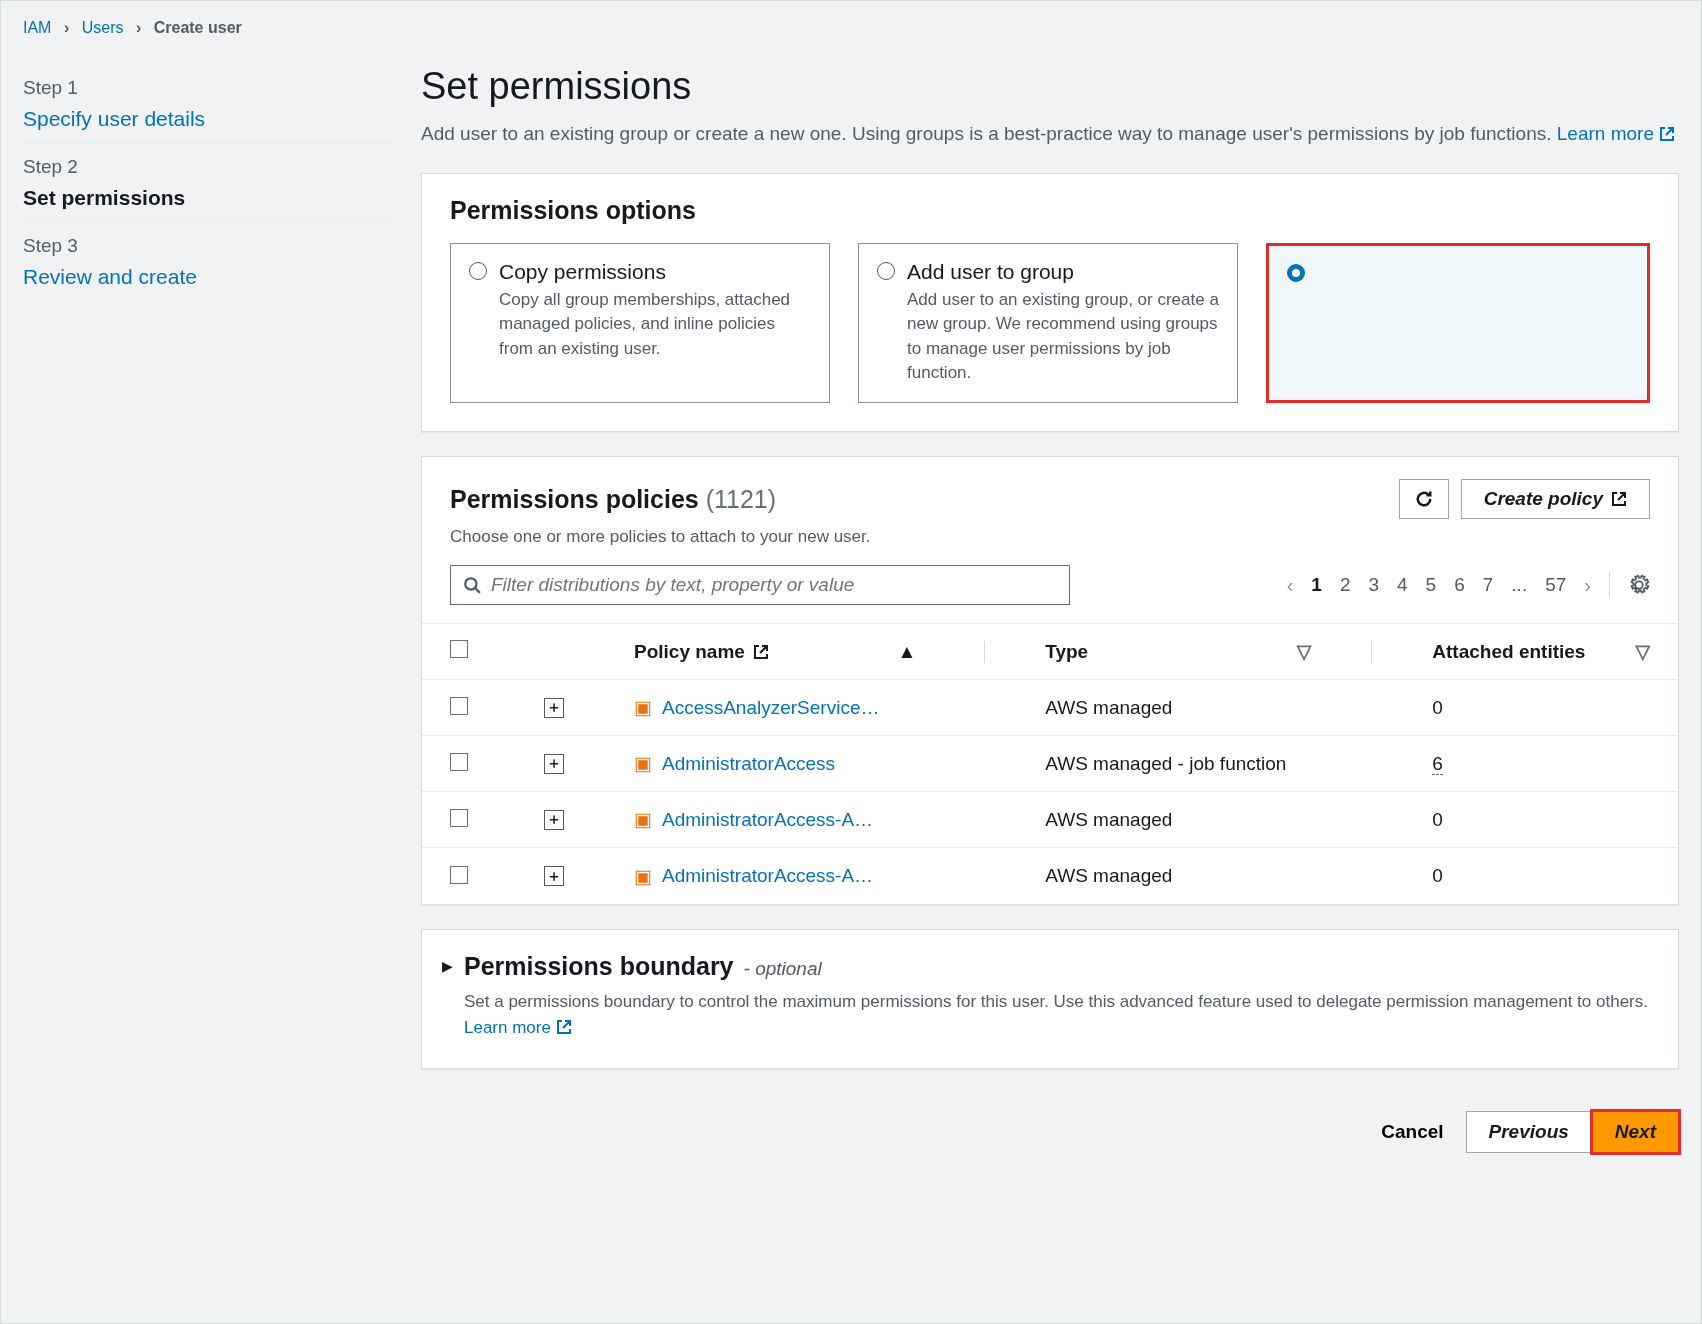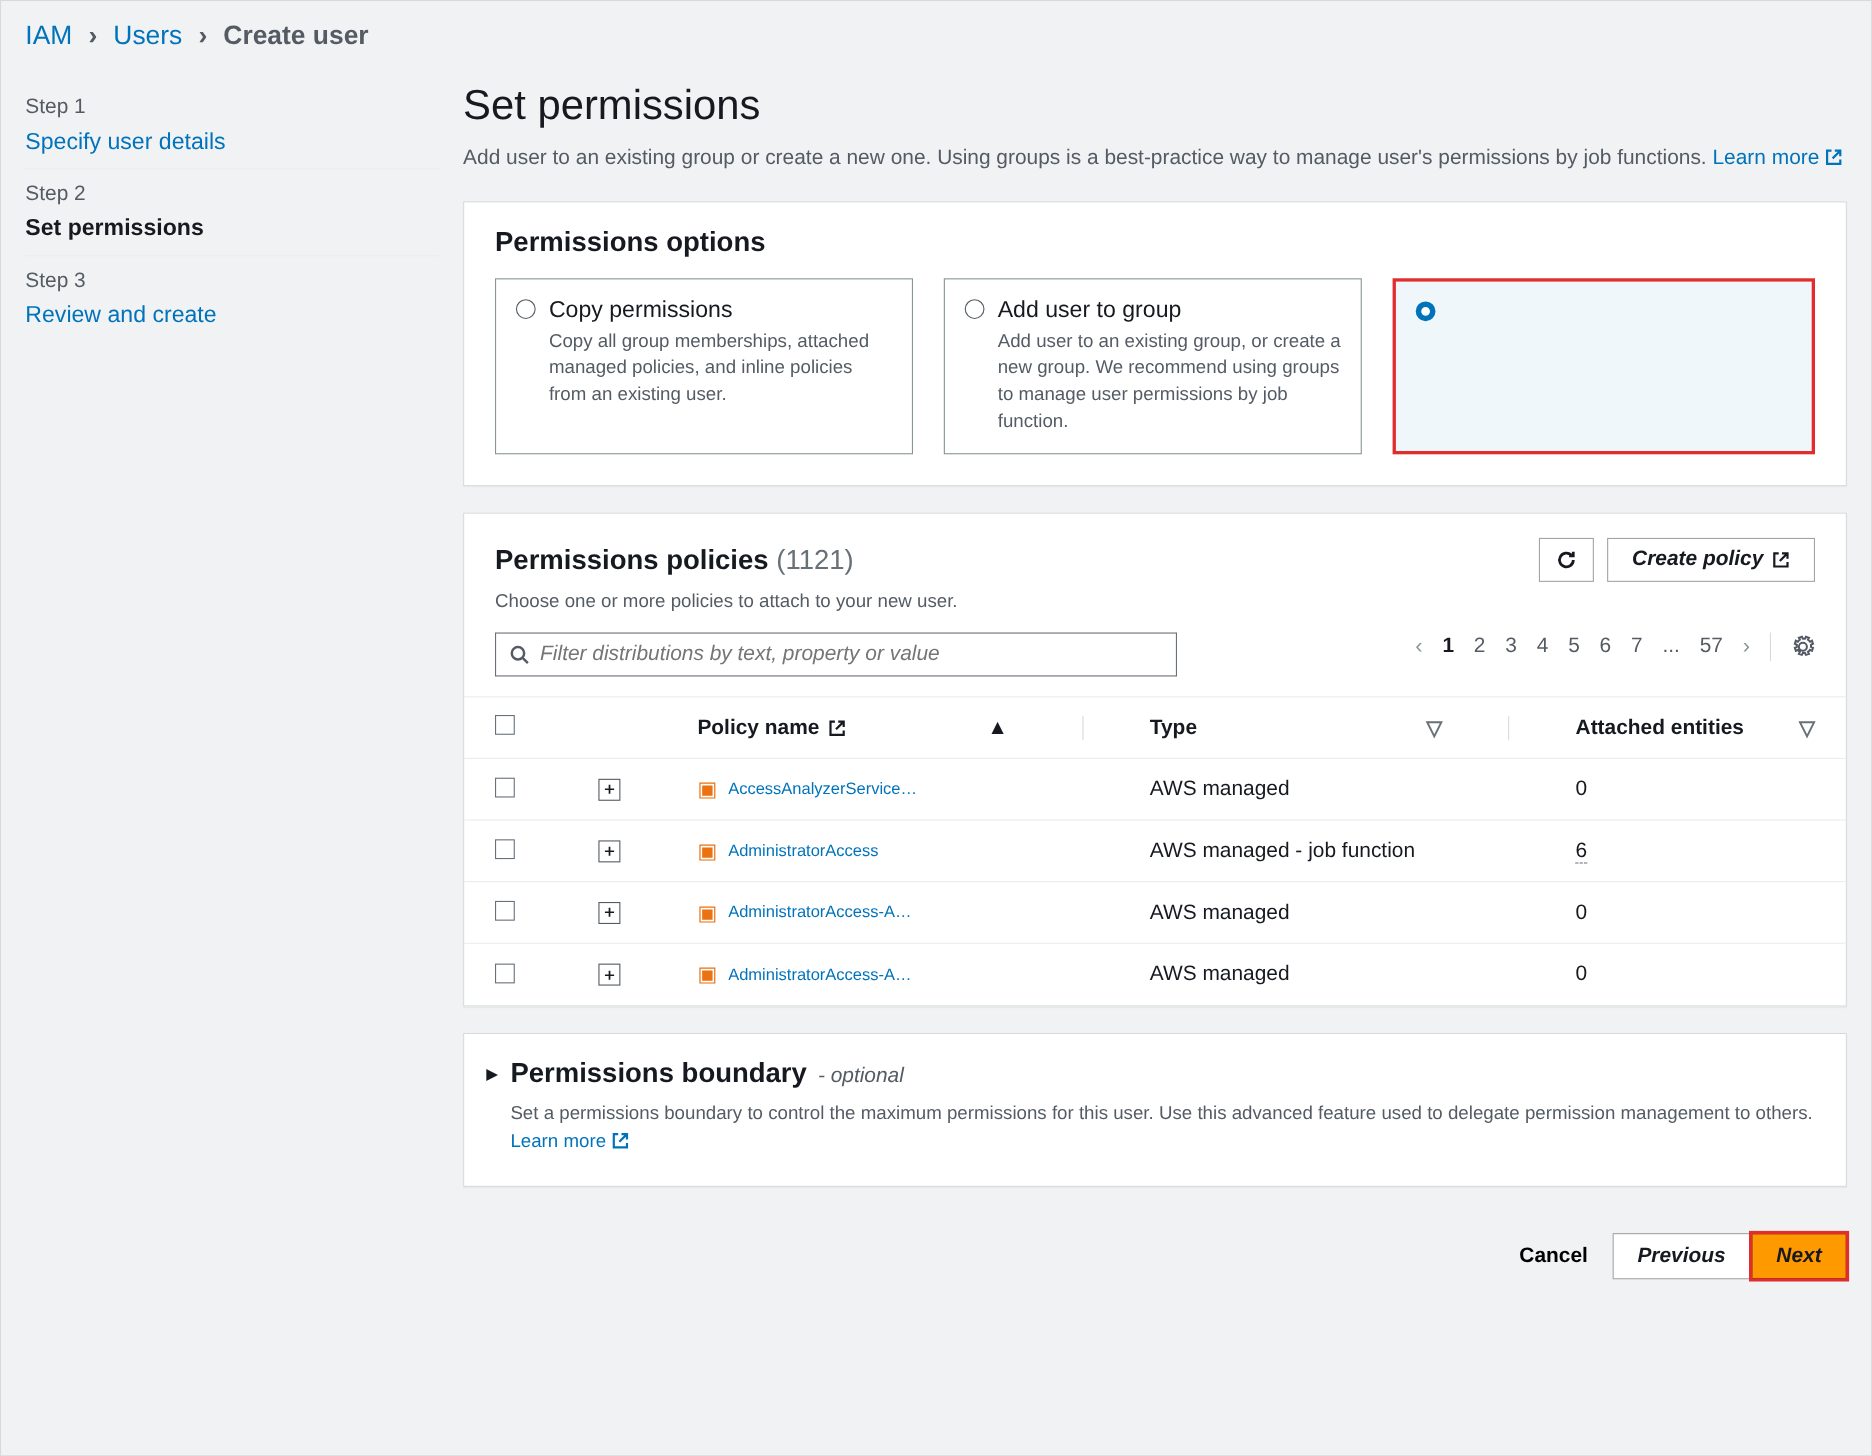--- a/index.html
+++ b/index.html
@@ -1,19 +1,19 @@
 <!DOCTYPE html>
 <html><head>
 <meta charset="utf-8">
 <style>
 * { box-sizing: border-box; margin: 0; padding: 0; }
 body { font-family: "Amazon Ember", "Helvetica Neue", Arial, sans-serif; background: #f1f2f3; color: #16191f; font-size: 14px; }
 .page { border: 1px solid #d5dbdb; background: #f1f2f3; width: 1702px; height: 1324px; margin: 0; position: relative; overflow: hidden; }
 
-.breadcrumb { padding: 18px 22px 8px 22px; font-size: 24px; }
+.breadcrumb { padding: 18px 22px 8px 22px; font-size: 16px; }
 .breadcrumb a { color: #0073bb; text-decoration: none; }
 .breadcrumb .sep { color: #545b64; margin: 0 8px; font-weight: 700;}
 .breadcrumb .current { color: #545b64; font-weight: 700; }
 
 .content { display: flex; }
 .sidebar { width: 420px; padding: 20px 22px; }
 .step { padding: 12px 0; border-bottom: 1px solid #eaeded; }
 .step:last-child { border-bottom: none; }
 .step-label { color: #545b64; font-size: 19px; margin-bottom: 8px; }
 .step-link { color: #0073bb; font-size: 21px; text-decoration: none; display: block; }
@@ -41,21 +41,21 @@
 .policies-title-wrap { }
 .policies-title { font-size: 25px; font-weight: 700; display: inline; }
 .policies-count { font-size: 25px; font-weight: 400; color: #687078; }
 .policies-sub { font-size: 17px; color: #545b64; padding: 4px 28px 18px 28px; }
 .policies-actions { display: flex; gap: 12px; }
 .btn { border: 1px solid #a3a3a3; background: #fff; padding: 8px 22px; font-size: 19px; font-weight: 700; cursor: pointer; color: #16191f; display: inline-flex; align-items: center; gap: 8px; font-style: italic; }
 .btn-icon { padding: 8px 14px; }
 .btn-primary { background: #ff9900; border-color: #16191f; }
 .btn-primary.highlight { outline: 3px solid #e22d2d; outline-offset: -1px; }
 
-.search-row { display: flex; align-items: flex-start; padding: 0 28px 0 28px; }
+.search-row { display: flex; align-items: center; padding: 0 28px 0 28px; }
 .search-box { flex: 0 0 620px; border: 1px solid #687078; display: flex; align-items: center; padding: 8px 12px; }
 .search-box input { border: none; outline: none; font-size: 19px; flex: 1; font-style: italic; color: #687078; background: transparent; }
 .search-ico { margin-right: 10px; color: #545b64; }
 .pagination { display: flex; align-items: center; gap: 18px; margin-left: auto; font-size: 19px; color: #545b64; }
 .pagination .pg { cursor: pointer; }
 .pagination .pg.current { font-weight: 700; color: #16191f; }
 .pagination .arrow { color: #879596; cursor: pointer; font-size: 20px;}
 .vdiv { width: 1px; height: 26px; background: #d5dbdb; }
 .gear { cursor: pointer; color: #545b64; }
 
@@ -63,21 +63,21 @@
 .tbl-row { display: flex; align-items: center; border-bottom: 1px solid #eaeded; padding: 12px 28px; min-height: 56px; gap: 44px; }
 .tbl-hdr { font-weight: 700; font-size: 19px; color: #16191f; }
 .col-chk { width: 50px; }
 .col-exp { width: 46px; display:flex; align-items:center;}
 .col-name { flex: 1.2; display: flex; align-items: center; gap: 10px; }
 .col-type { flex: 1.1; }
 .col-ent { flex: 0.9; }
 .chk { width: 18px; height: 18px; border: 1px solid #687078; display: inline-block; }
 .expand-btn { width: 20px; height: 20px; border: 1px solid #545b64; display: flex; align-items: center; justify-content: center; font-size: 15px; font-weight: 700; cursor: pointer; background: #fff;}
 .cube-ico { color: #ec7211; font-size: 19px; }
-.policy-link { color: #0073bb; text-decoration: none; font-size: 15px; white-space: nowrap; overflow: hidden; text-overflow: ellipsis; max-width: 260px; display: inline-block; }
+.policy-link { color: #0073bb; text-decoration: none; font-size: 19px; white-space: nowrap; overflow: hidden; text-overflow: ellipsis; max-width: 260px; display: inline-block; }
 .col-head-wrap { display: flex; align-items: center; gap: 8px; }
 .sort-ico { color: #16191f; }
 .hdr-div { width: 1px; height: 22px; background: #d5dbdb; margin: 0 16px; }
 .drop-ico { margin-left: auto; color: #687078; cursor: pointer; }
 .dotted { border-bottom: 1px dashed #687078; }
 
 .boundary-panel { padding: 22px 28px 28px 42px; }
 .boundary-title-row { display: flex; align-items: baseline; gap: 10px; margin-bottom: 8px; position: relative;}
 .tri { position: absolute; left: -22px; top: 6px; font-size: 14px;}
 .boundary-title { font-size: 25px; font-weight: 700; }

